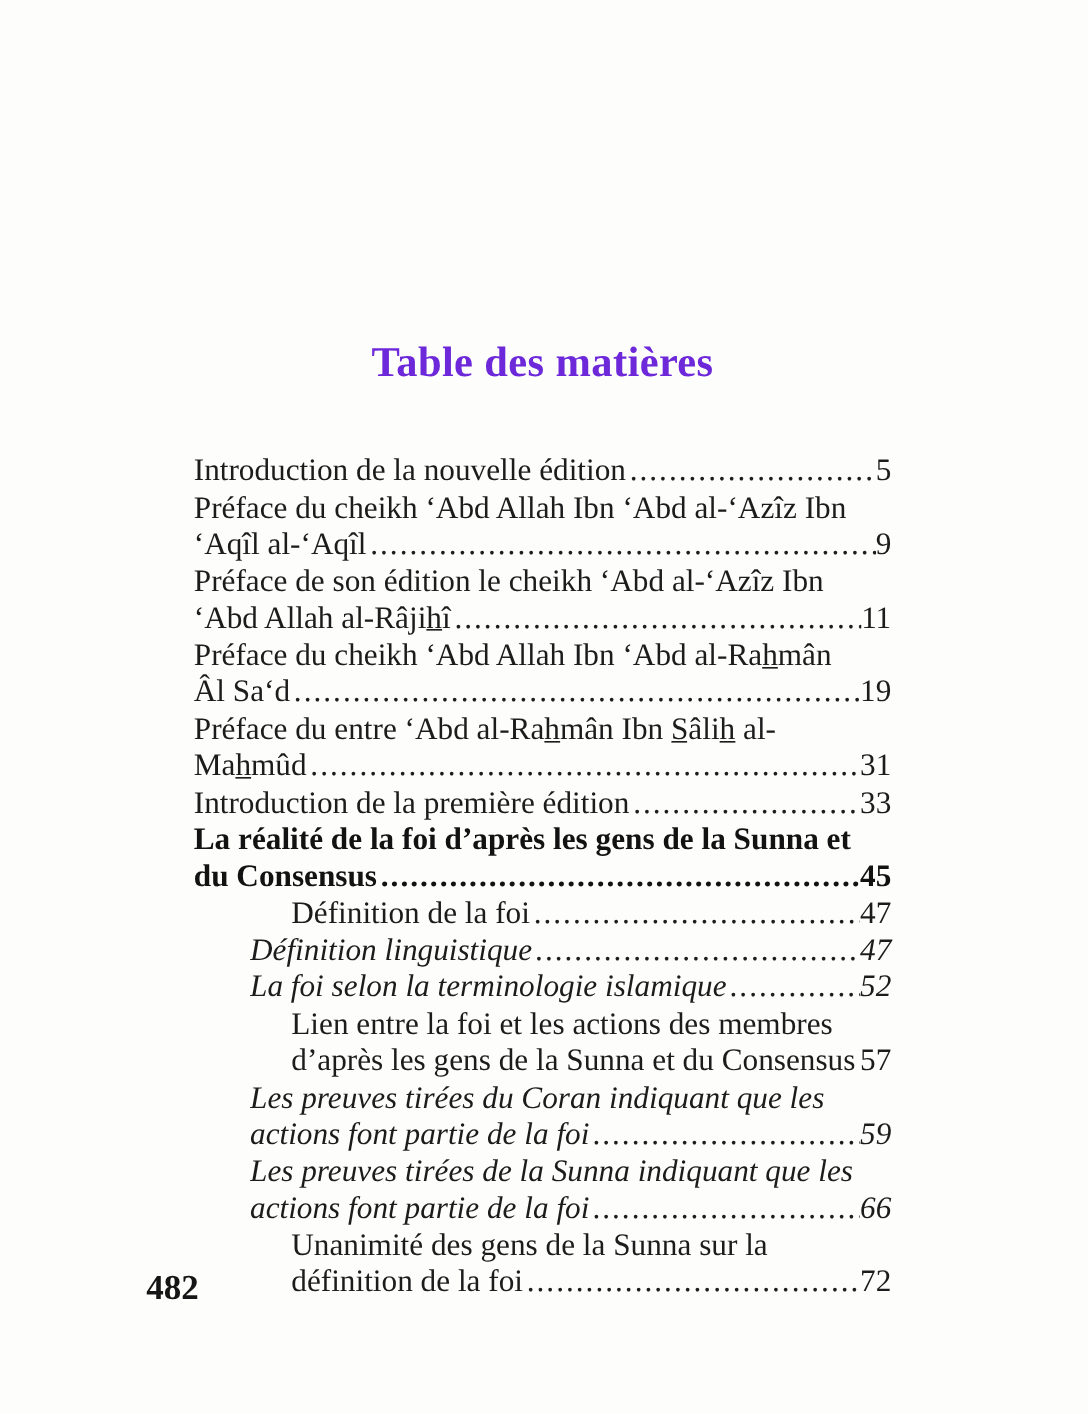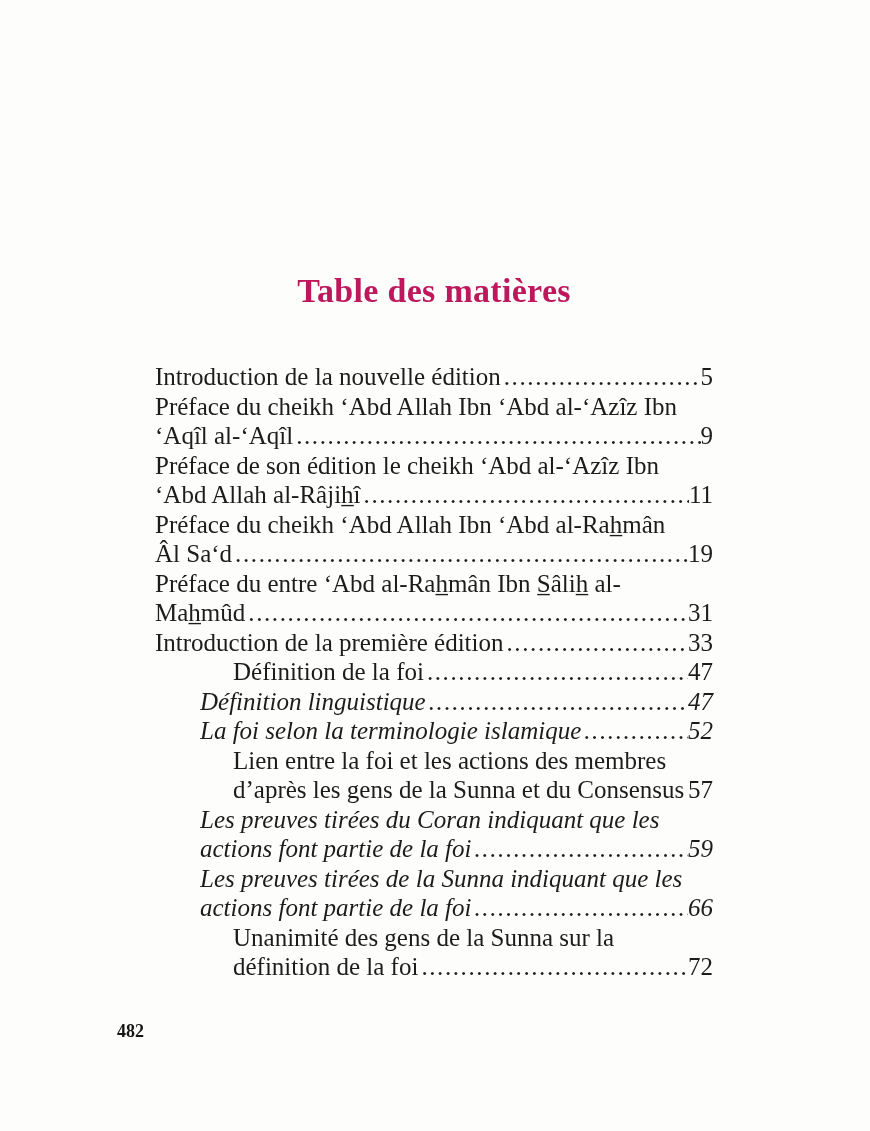--- a/index.html
+++ b/index.html
@@ -18,21 +18,21 @@
   .title {
     position: absolute;
     left: 155px;
     top: 272px;
     width: 558px;
     text-align: center;
     font-size: 34px;
     line-height: 38px;
     font-weight: bold;
     letter-spacing: 0.3px;
-    color: #be185d;
+    color: #6d28d9;
   }
 
   .toc {
     position: absolute;
     left: 155px;
     top: 362px;
     width: 558px;
   }
 
   .toc-entry {
@@ -61,21 +61,21 @@
   }
 
   .toc-page {
     text-align: right;
   }
 
   .folio {
     position: absolute;
     left: 117px;
     top: 1019px;
-    font-size: 18px;
+    font-size: 28px;
     line-height: 24px;
     font-weight: bold;
     color: #151515;
   }
 </style>
 </head>
 <body>
 
 <div class="page">
   <h1 class="title">Table des matières</h1>
@@ -97,20 +97,24 @@
     <span class="toc-page">19</span>
   </div>
       <div class="toc-entry level-0">
     <span class="toc-title">Préface du entre ‘Abd al-Rah̲mân Ibn S̲âlih̲ al-Mah̲mûd</span>
     <span class="toc-page">31</span>
   </div>
       <div class="toc-entry level-0">
     <span class="toc-title">Introduction de la première édition</span>
     <span class="toc-page">33</span>
   </div>
+      <div class="toc-entry level-0 style-bold">
+    <span class="toc-title">La réalité de la foi d’après les gens de la Sunna et du Consensus</span>
+    <span class="toc-page">45</span>
+  </div>
       <div class="toc-entry level-1">
     <span class="toc-title">Définition de la foi</span>
     <span class="toc-page">47</span>
   </div>
       <div class="toc-entry level-2 style-italic">
     <span class="toc-title">Définition linguistique</span>
     <span class="toc-page">47</span>
   </div>
       <div class="toc-entry level-2 style-italic">
     <span class="toc-title">La foi selon la terminologie islamique</span>

